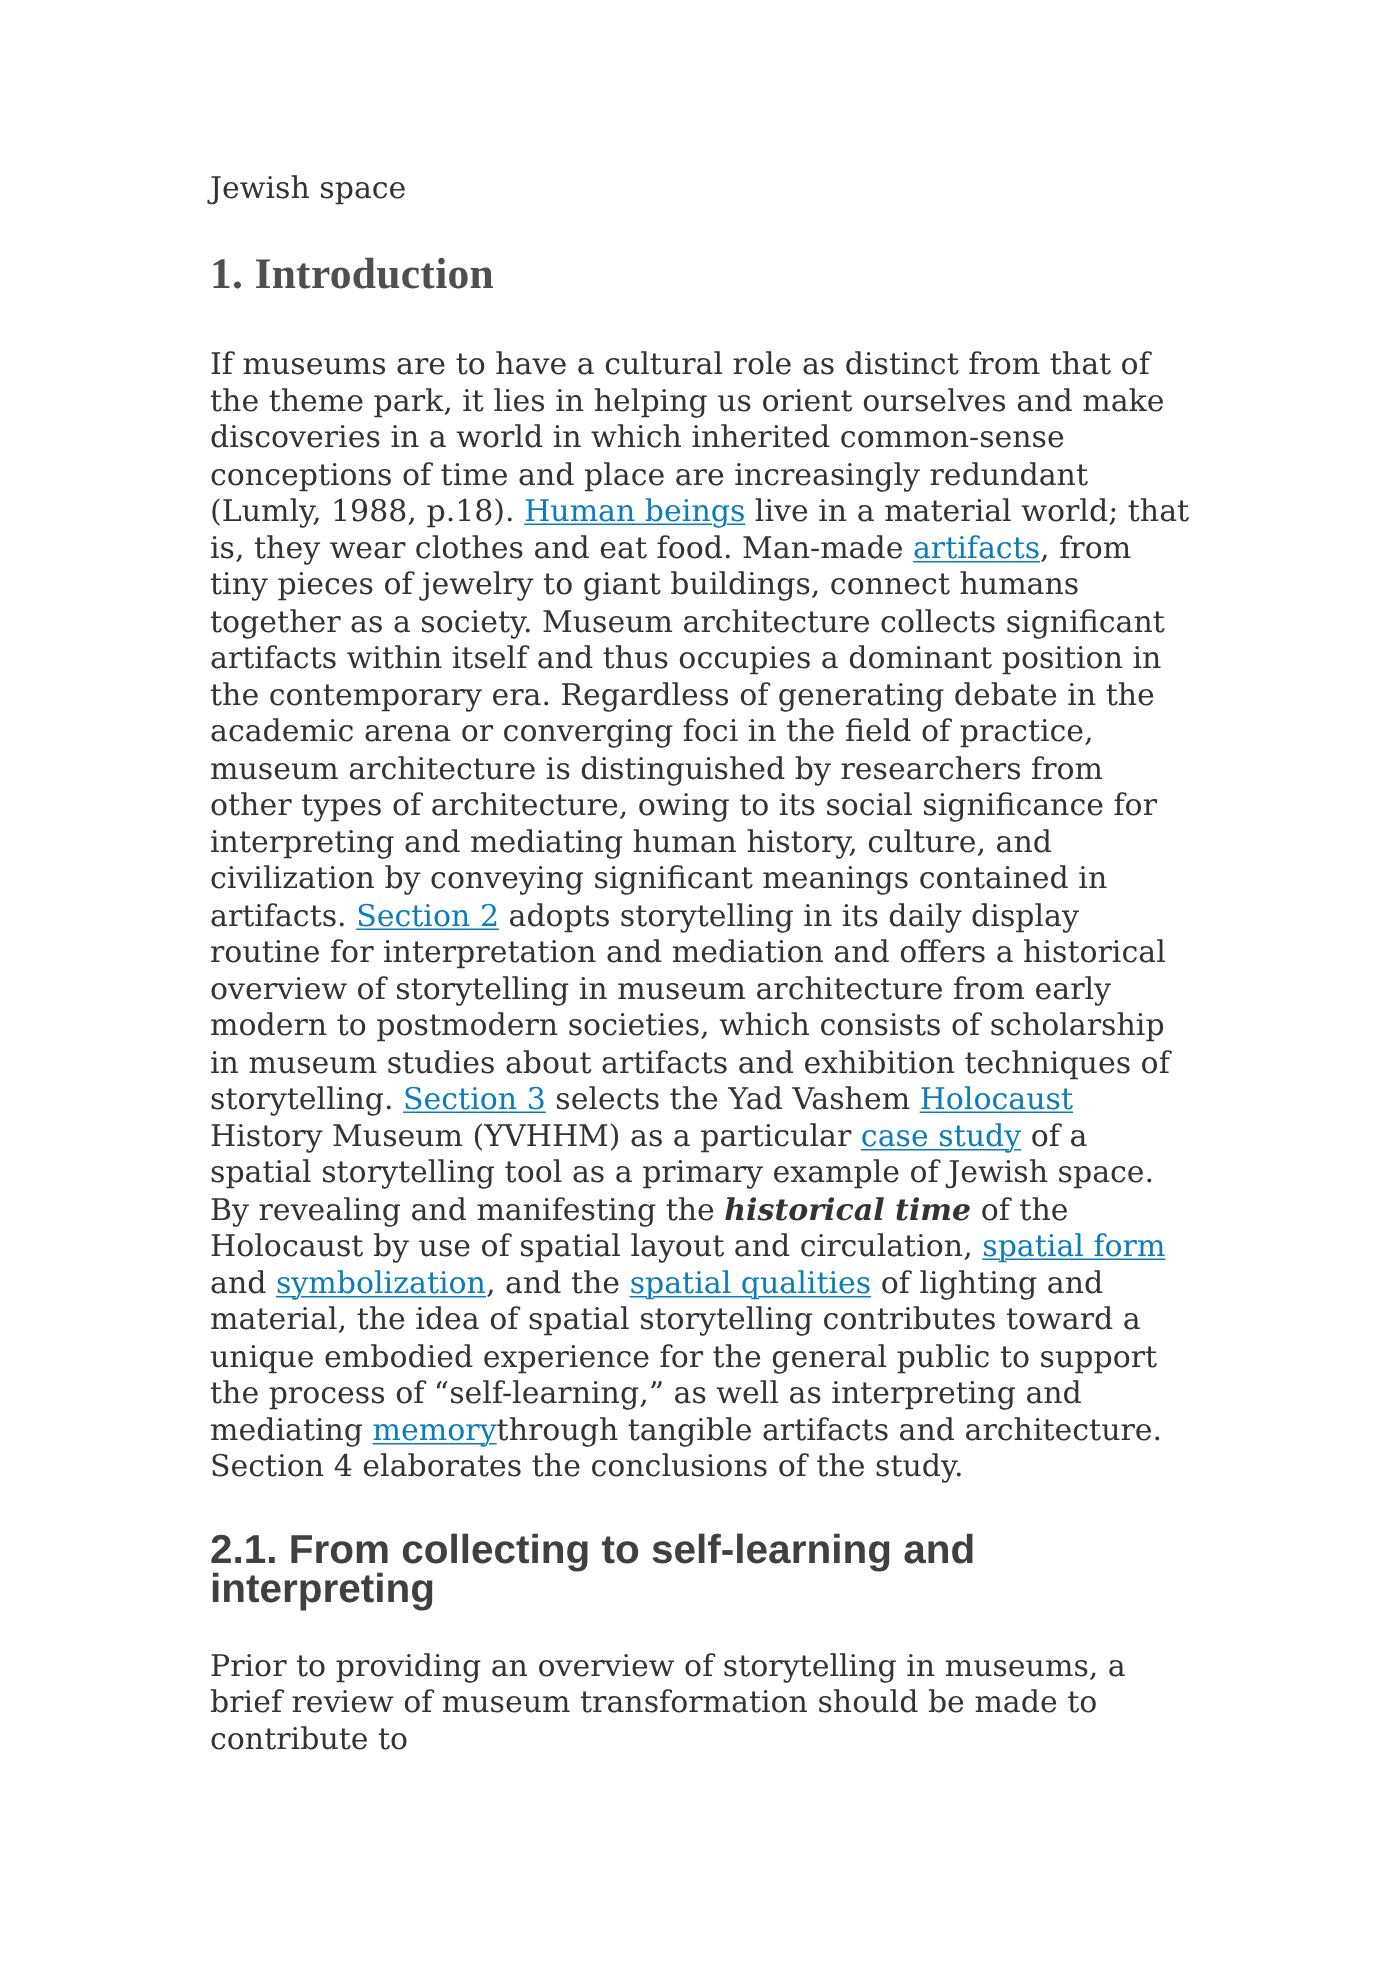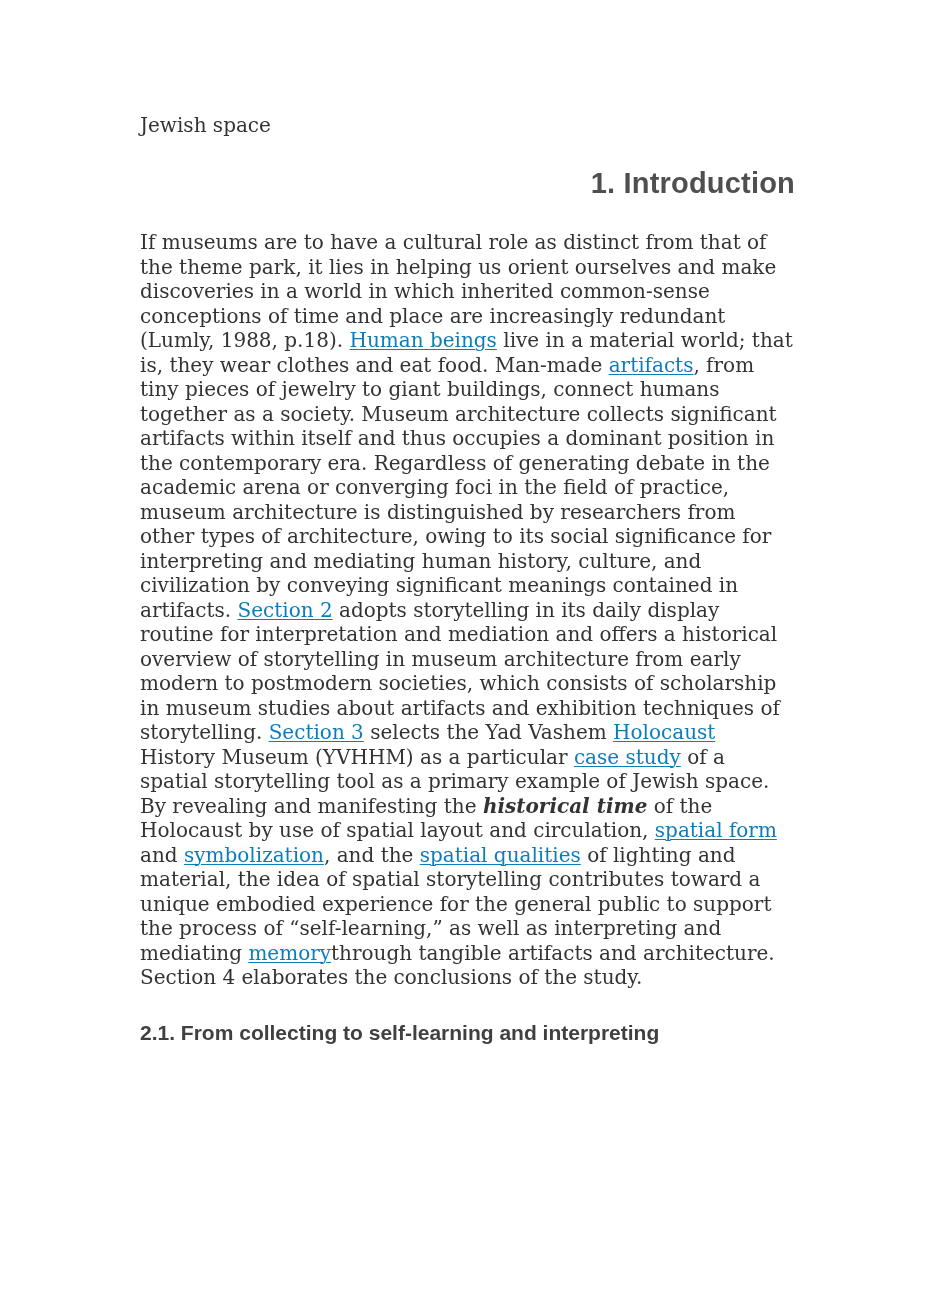--- a/index.html
+++ b/index.html
@@ -18,62 +18,62 @@
     width: 655px;
   }
   .lead {
     margin: 0;
     font-size: 20px;
     line-height: 25px;
     color: var(--c-body-text, #333333);
   }
   .h-major {
     margin: 24px 0 0 0;
-    font-family: Liberation Sans, sans-serif;
+    font-family: Liberation Serif, serif;
     font-size: 29px;
     font-weight: bold;
     line-height: 48px;
     color: var(--c-heading, #4f4f4f);
     letter-spacing: 0.2px;
-    text-align: right;
   }
   .h-major.single { line-height: 42px; }
   .body-para {
     margin: 26px 0 0 0;
     font-size: 20px;
     line-height: 24.5px;
     color: var(--c-body-text, #333333);
   }
   .body-para em { font-style: italic; font-weight: bold; }
   .inline-link {
     color: var(--c-link, #0c7dbb);
     text-decoration: underline;
     text-decoration-thickness: 1px;
     text-underline-offset: 2px;
     cursor: pointer;
   }
   .h-minor {
     margin: 30px 0 0 0;
     font-family: "Liberation Sans", sans-serif;
-    font-size: 21px;
+    font-size: 27px;
     font-weight: bold;
     line-height: 26px;
     color: var(--c-subheading, #404040);
   }
 </style>
 </head>
 <body>
 
 <div class="page">
   <div class="content">
 
     <p class="lead">Jewish space</p>
 
     <h2 class="h-major single">1. Introduction</h2>
 
     <p class="body-para"><span>If museums are to have a cultural role as distinct from that of the theme park, it lies in helping us orient ourselves and make discoveries in a world in which inherited common-sense conceptions of time and place are increasingly redundant (Lumly, 1988, p.18). </span><a class="inline-link" href="#">Human beings</a><span> live in a material world; that is, they wear clothes and eat food. Man-made </span><a class="inline-link" href="#">artifacts</a><span>, from tiny pieces of jewelry to giant buildings, connect humans together as a society. Museum architecture collects significant artifacts within itself and thus occupies a dominant position in the contemporary era. Regardless of generating debate in the academic arena or converging foci in the field of practice, museum architecture is distinguished by researchers from other types of architecture, owing to its social significance for interpreting and mediating human history, culture, and civilization by conveying significant meanings contained in artifacts. </span><a class="inline-link" href="#">Section 2</a><span> adopts storytelling in its daily display routine for interpretation and mediation and offers a historical overview of storytelling in museum architecture from early modern to postmodern societies, which consists of scholarship in museum studies about artifacts and exhibition techniques of storytelling. </span><a class="inline-link" href="#">Section 3</a><span> selects the Yad Vashem </span><a class="inline-link" href="#">Holocaust</a><span> History Museum (YVHHM) as a particular </span><a class="inline-link" href="#">case study</a><span> of a spatial storytelling tool as a primary example of Jewish space. By revealing and manifesting the </span><em>historical time</em><span> of the Holocaust by use of spatial layout and circulation, </span><a class="inline-link" href="#">spatial form</a><span> and </span><a class="inline-link" href="#">symbolization</a><span>, and the </span><a class="inline-link" href="#">spatial qualities</a><span> of lighting and material, the idea of spatial storytelling contributes toward a unique embodied experience for the general public to support the process of “self-learning,” as well as interpreting and mediating </span><a class="inline-link" href="#">memory</a><span>through tangible artifacts and architecture. Section 4 elaborates the conclusions of the study.</span></p>
 
 
     <h3 class="h-minor">2.1. From collecting to self-learning and interpreting</h3>
 
+    <p class="body-para">Prior to providing an overview of storytelling in museums, a brief review of museum transformation should be made to contribute to</p>
 
   </div>
 </div>
 
 </body></html>

